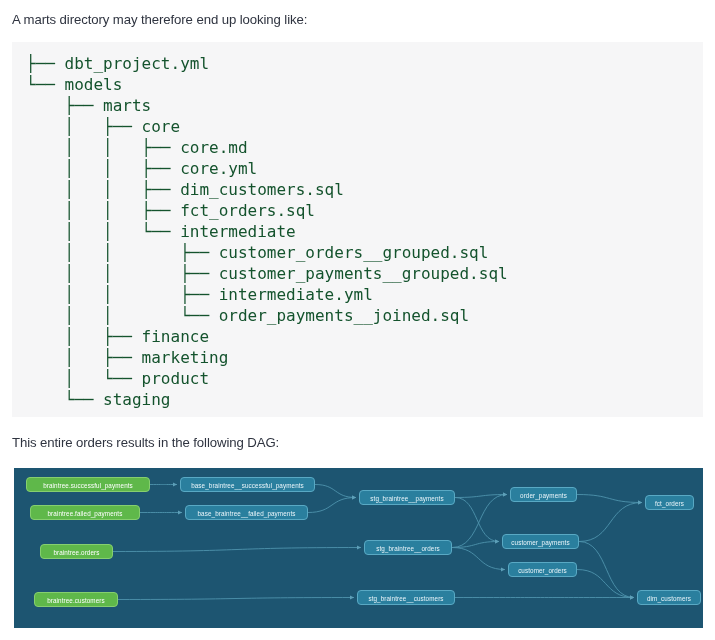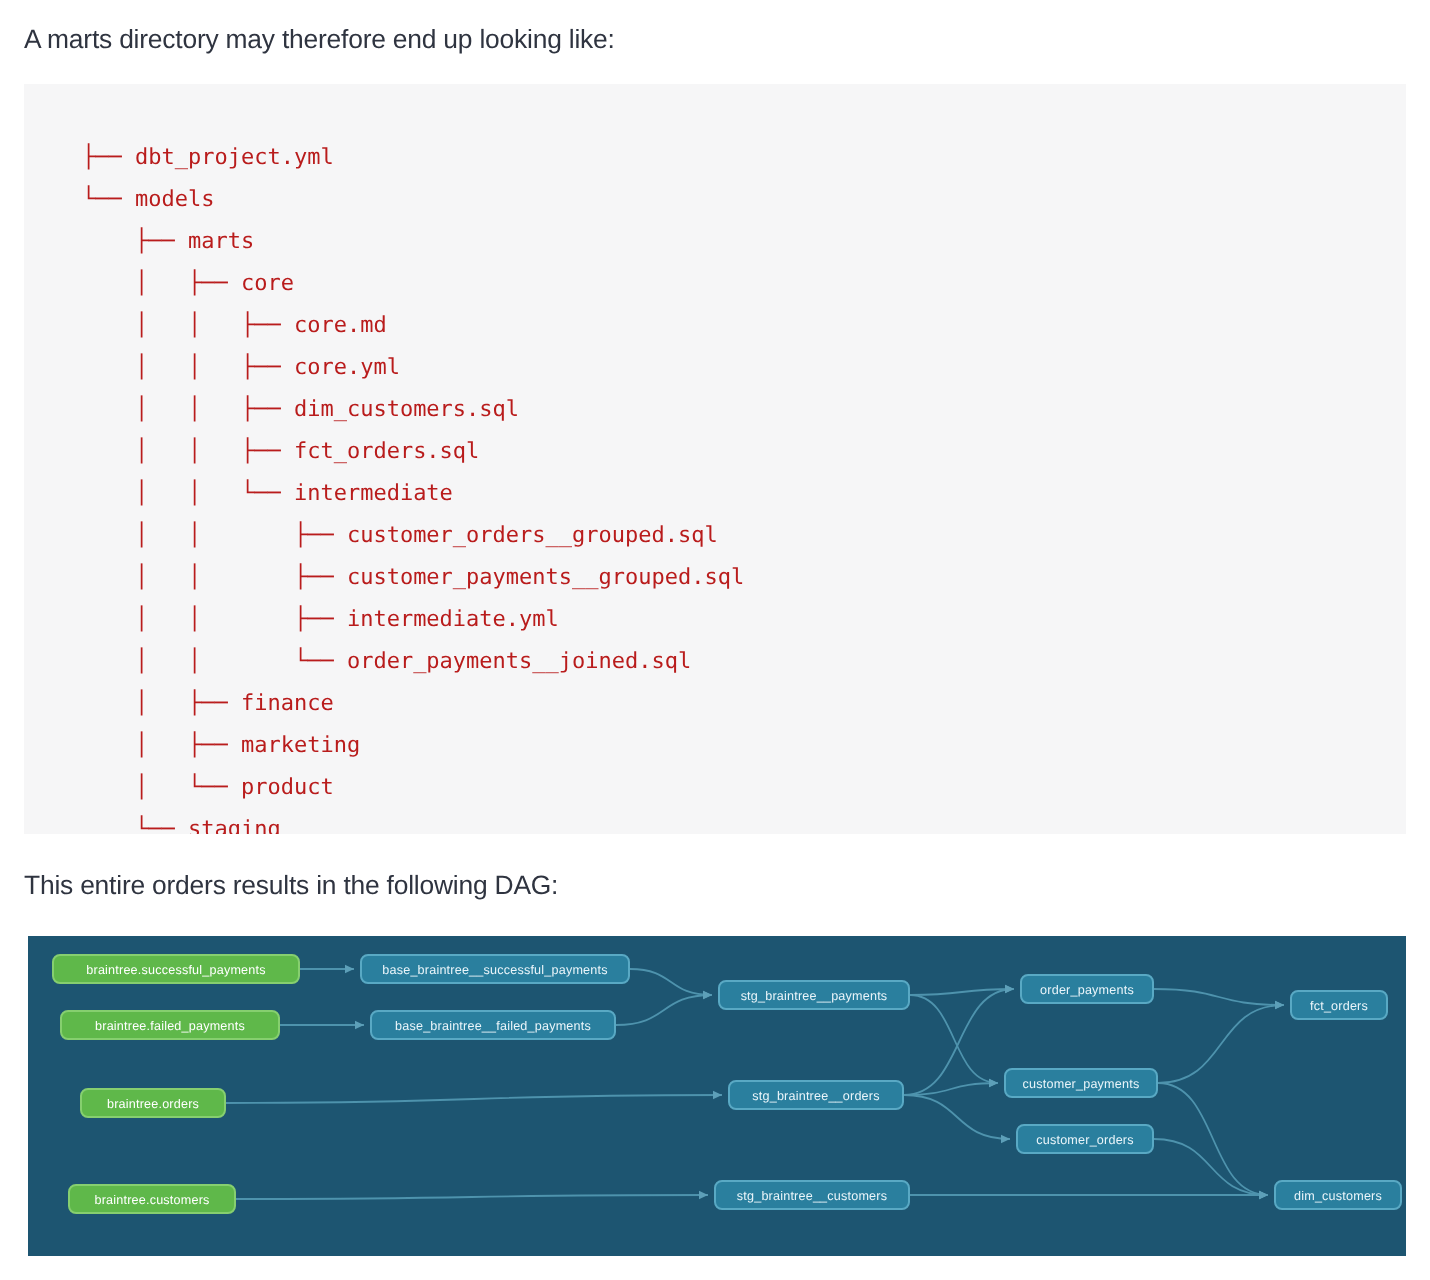--- a/index.html
+++ b/index.html
@@ -37,25 +37,25 @@
     left: 12px;
     top: 42px;
     width: 691px;
     height: 375px;
     background: #f6f6f7;
     box-sizing: border-box;
     padding: 11px 0 0 14px;
     overflow: hidden;
   }
   .code-block pre {
-    margin: 15px;
+    margin: 0;
     font-family: "DejaVu Sans Mono", "Liberation Mono", monospace;
-    font-size: 11px;
+    font-size: 16px;
     line-height: 21px;
-    color: #b91c1c;
+    color: #14532d;
     white-space: pre;
     letter-spacing: 0px;
   }
 
   .dag {
     position: absolute;
     left: 14px;
     top: 468px;
     width: 689px;
     height: 160px;

